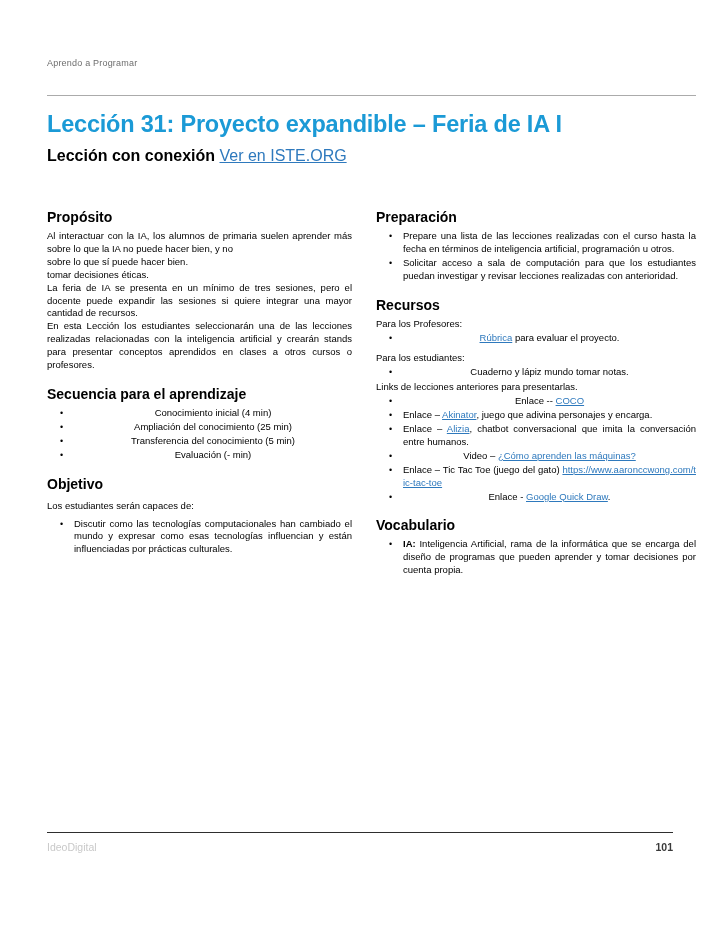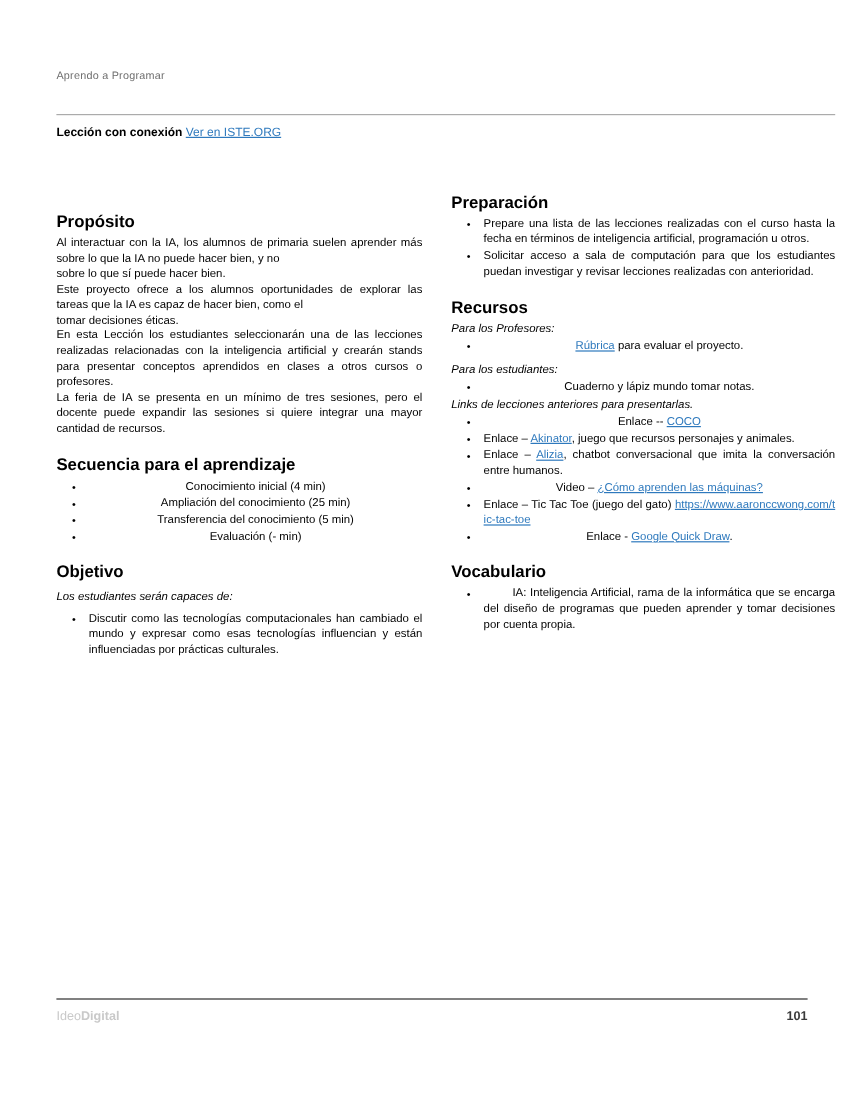--- a/index.html
+++ b/index.html
@@ -16,84 +16,84 @@
   .brand-line { font-size:9px; color:#6e6e6e; letter-spacing:0.2px; }
   .top-divider { border:none; border-top:1px solid #ababab; margin-top:27px; }
 
   .doc-title {
     color:#1b9ad6;
     font-size:23.5px;
     font-weight:bold;
     margin-top:15px;
     letter-spacing:-0.2px;
   }
-  .subtitle { font-size:10px; margin-top:9px; }
+  .subtitle { font-size:16px; margin-top:9px; }
   .subtitle .bold { font-weight:bold; }
   a.lnk, .lnk {
     color:#2e79bd;
     text-decoration:underline;
     cursor:pointer;
   }
 
   .columns { display:flex; margin-top:44px; gap:24px; }
-  .col-left  { width:305px; flex:none;margin-top:16px; }
+  .col-left  { width:305px; flex:none; }
   .col-right { flex:1; }
 
   .section-h { font-size:14px; font-weight:bold; margin-bottom:5px; }
   .mt { margin-top:14px; }
 
   .body-text, .plain { font-size:9.5px; line-height:12.9px; }
   .body-text { text-align:justify; }
-  .plain { margin-top:8px;font-style:italic; }
+  .plain { margin-top:8px; }
   .plain.tight { margin-top:2px; }
 
   .bullet-row { display:flex; font-size:9.5px; line-height:12.9px; margin-top:1px; }
   .bullet-marker { flex:none; width:27px; padding-left:13px; font-size:9px; }
   .bullet-text { flex:1; text-align:justify; }
   .bullet-text.no-just { text-align:center; }
 
   .url-break { word-break:break-all; }
 
   .footer-divider {
     position:absolute; left:47px; right:47px; top:832px;
     border:none; border-top:1.5px solid #2e2e2e;
   }
   .footer-row {
     position:absolute; left:47px; right:47px; top:841px;
     display:flex; justify-content:space-between; align-items:flex-start;
   }
   .footer-brand { font-size:10.5px; color:#c9c9c9; }
-  .footer-brand .b { font-weight:bold;margin-top:35px; }
+  .footer-brand .b { font-weight:normal;margin-top:35px; }
   .page-num { font-size:10.5px; font-weight:bold; color:#3a3a3a; }
 </style>
 </head>
 <body>
 
 <div class="page">
 
   <div class="brand-line">Aprendo a Programar</div>
   <hr class="top-divider">
 
+  <div class="doc-title">Lección 31: Proyecto expandible – Feria de IA I</div>
 
   <div class="subtitle">
     <span class="bold">Lección con conexión </span>
     <span class="lnk">Ver en ISTE.ORG</span>
   </div>
 
   <div class="columns">
 
     <div class="col-left">
 
       <div class="section-h">Propósito</div>
       <div class="body-text">Al interactuar con la IA, los alumnos de primaria suelen aprender más sobre lo que la IA no puede hacer bien, y no</div>
       <div class="body-text">sobre lo que sí puede hacer bien.</div>
-      <div class="body-text">Este proyecto ofrece a los alumnos oportunidades de explorar las tareas que la IA es capaz de hacer bien, como el</div>
       <div class="body-text">tomar decisiones éticas.</div>
+      <div class="body-text">La feria de IA se presenta en un mínimo de tres sesiones, pero el docente puede expandir las sesiones si quiere integrar una mayor cantidad de recursos.</div>
       <div class="body-text">En esta Lección los estudiantes seleccionarán una de las lecciones realizadas relacionadas con la inteligencia artificial y crearán stands para presentar conceptos aprendidos en clases a otros cursos o profesores.</div>
-      <div class="body-text">La feria de IA se presenta en un mínimo de tres sesiones, pero el docente puede expandir las sesiones si quiere integrar una mayor cantidad de recursos.</div>
 
       <div class="section-h mt">Secuencia para el aprendizaje</div>
       <div class="bullet-row">
         <span class="bullet-marker">•</span>
         <span class="bullet-text no-just">Conocimiento inicial (4 min)</span>
       </div>
       <div class="bullet-row">
         <span class="bullet-marker">•</span>
         <span class="bullet-text no-just">Ampliación del conocimiento (25 min)</span>
       </div>
@@ -140,21 +140,21 @@
         <span class="bullet-text no-just">Cuaderno y lápiz mundo tomar notas.</span>
       </div>
       <div class="plain tight">Links de lecciones anteriores para presentarlas.</div>
 
       <div class="bullet-row">
         <span class="bullet-marker">•</span>
         <span class="bullet-text no-just"><span>Enlace -- </span><span class="lnk">COCO</span><span></span></span>
       </div>
       <div class="bullet-row">
         <span class="bullet-marker">•</span>
-        <span class="bullet-text"><span>Enlace – </span><span class="lnk">Akinator</span><span>, juego que recursos personajes y animales.</span></span>
+        <span class="bullet-text"><span>Enlace – </span><span class="lnk">Akinator</span><span>, juego que adivina personajes y encarga.</span></span>
       </div>
       <div class="bullet-row">
         <span class="bullet-marker">•</span>
         <span class="bullet-text"><span>Enlace – </span><span class="lnk">Alizia</span><span>, chatbot conversacional que imita la conversación entre humanos.</span></span>
       </div>
       <div class="bullet-row">
         <span class="bullet-marker">•</span>
         <span class="bullet-text no-just"><span>Video – </span><span class="lnk">¿Cómo aprenden las máquinas?</span><span></span></span>
       </div>
       <div class="bullet-row">
@@ -162,21 +162,21 @@
         <span class="bullet-text"><span>Enlace – Tic Tac Toe (juego del gato) </span><span class="lnk url-break">https://www.aaronccwong.com/tic-tac-toe</span><span></span></span>
       </div>
       <div class="bullet-row">
         <span class="bullet-marker">•</span>
         <span class="bullet-text no-just"><span>Enlace - </span><span class="lnk">Google Quick Draw</span><span>.</span></span>
       </div>
 
       <div class="section-h mt">Vocabulario</div>
       <div class="bullet-row">
         <span class="bullet-marker">•</span>
-        <span class="bullet-text"><span style="font-weight:normal;margin-left:24px;">IA:</span><span> Inteligencia Artificial, rama de la informática que se encarga del diseño de programas que pueden aprender y tomar decisiones por cuenta propia.</span></span>
+        <span class="bullet-text"><span style="font-weight:bold;">IA:</span><span> Inteligencia Artificial, rama de la informática que se encarga del diseño de programas que pueden aprender y tomar decisiones por cuenta propia.</span></span>
       </div>
 
     </div>
   </div>
 </div>
 
 <hr class="footer-divider">
 <div class="footer-row">
   <div class="footer-brand"><span>Ideo</span><span class="b">Digital</span></div>
   <div class="page-num">101</div>

